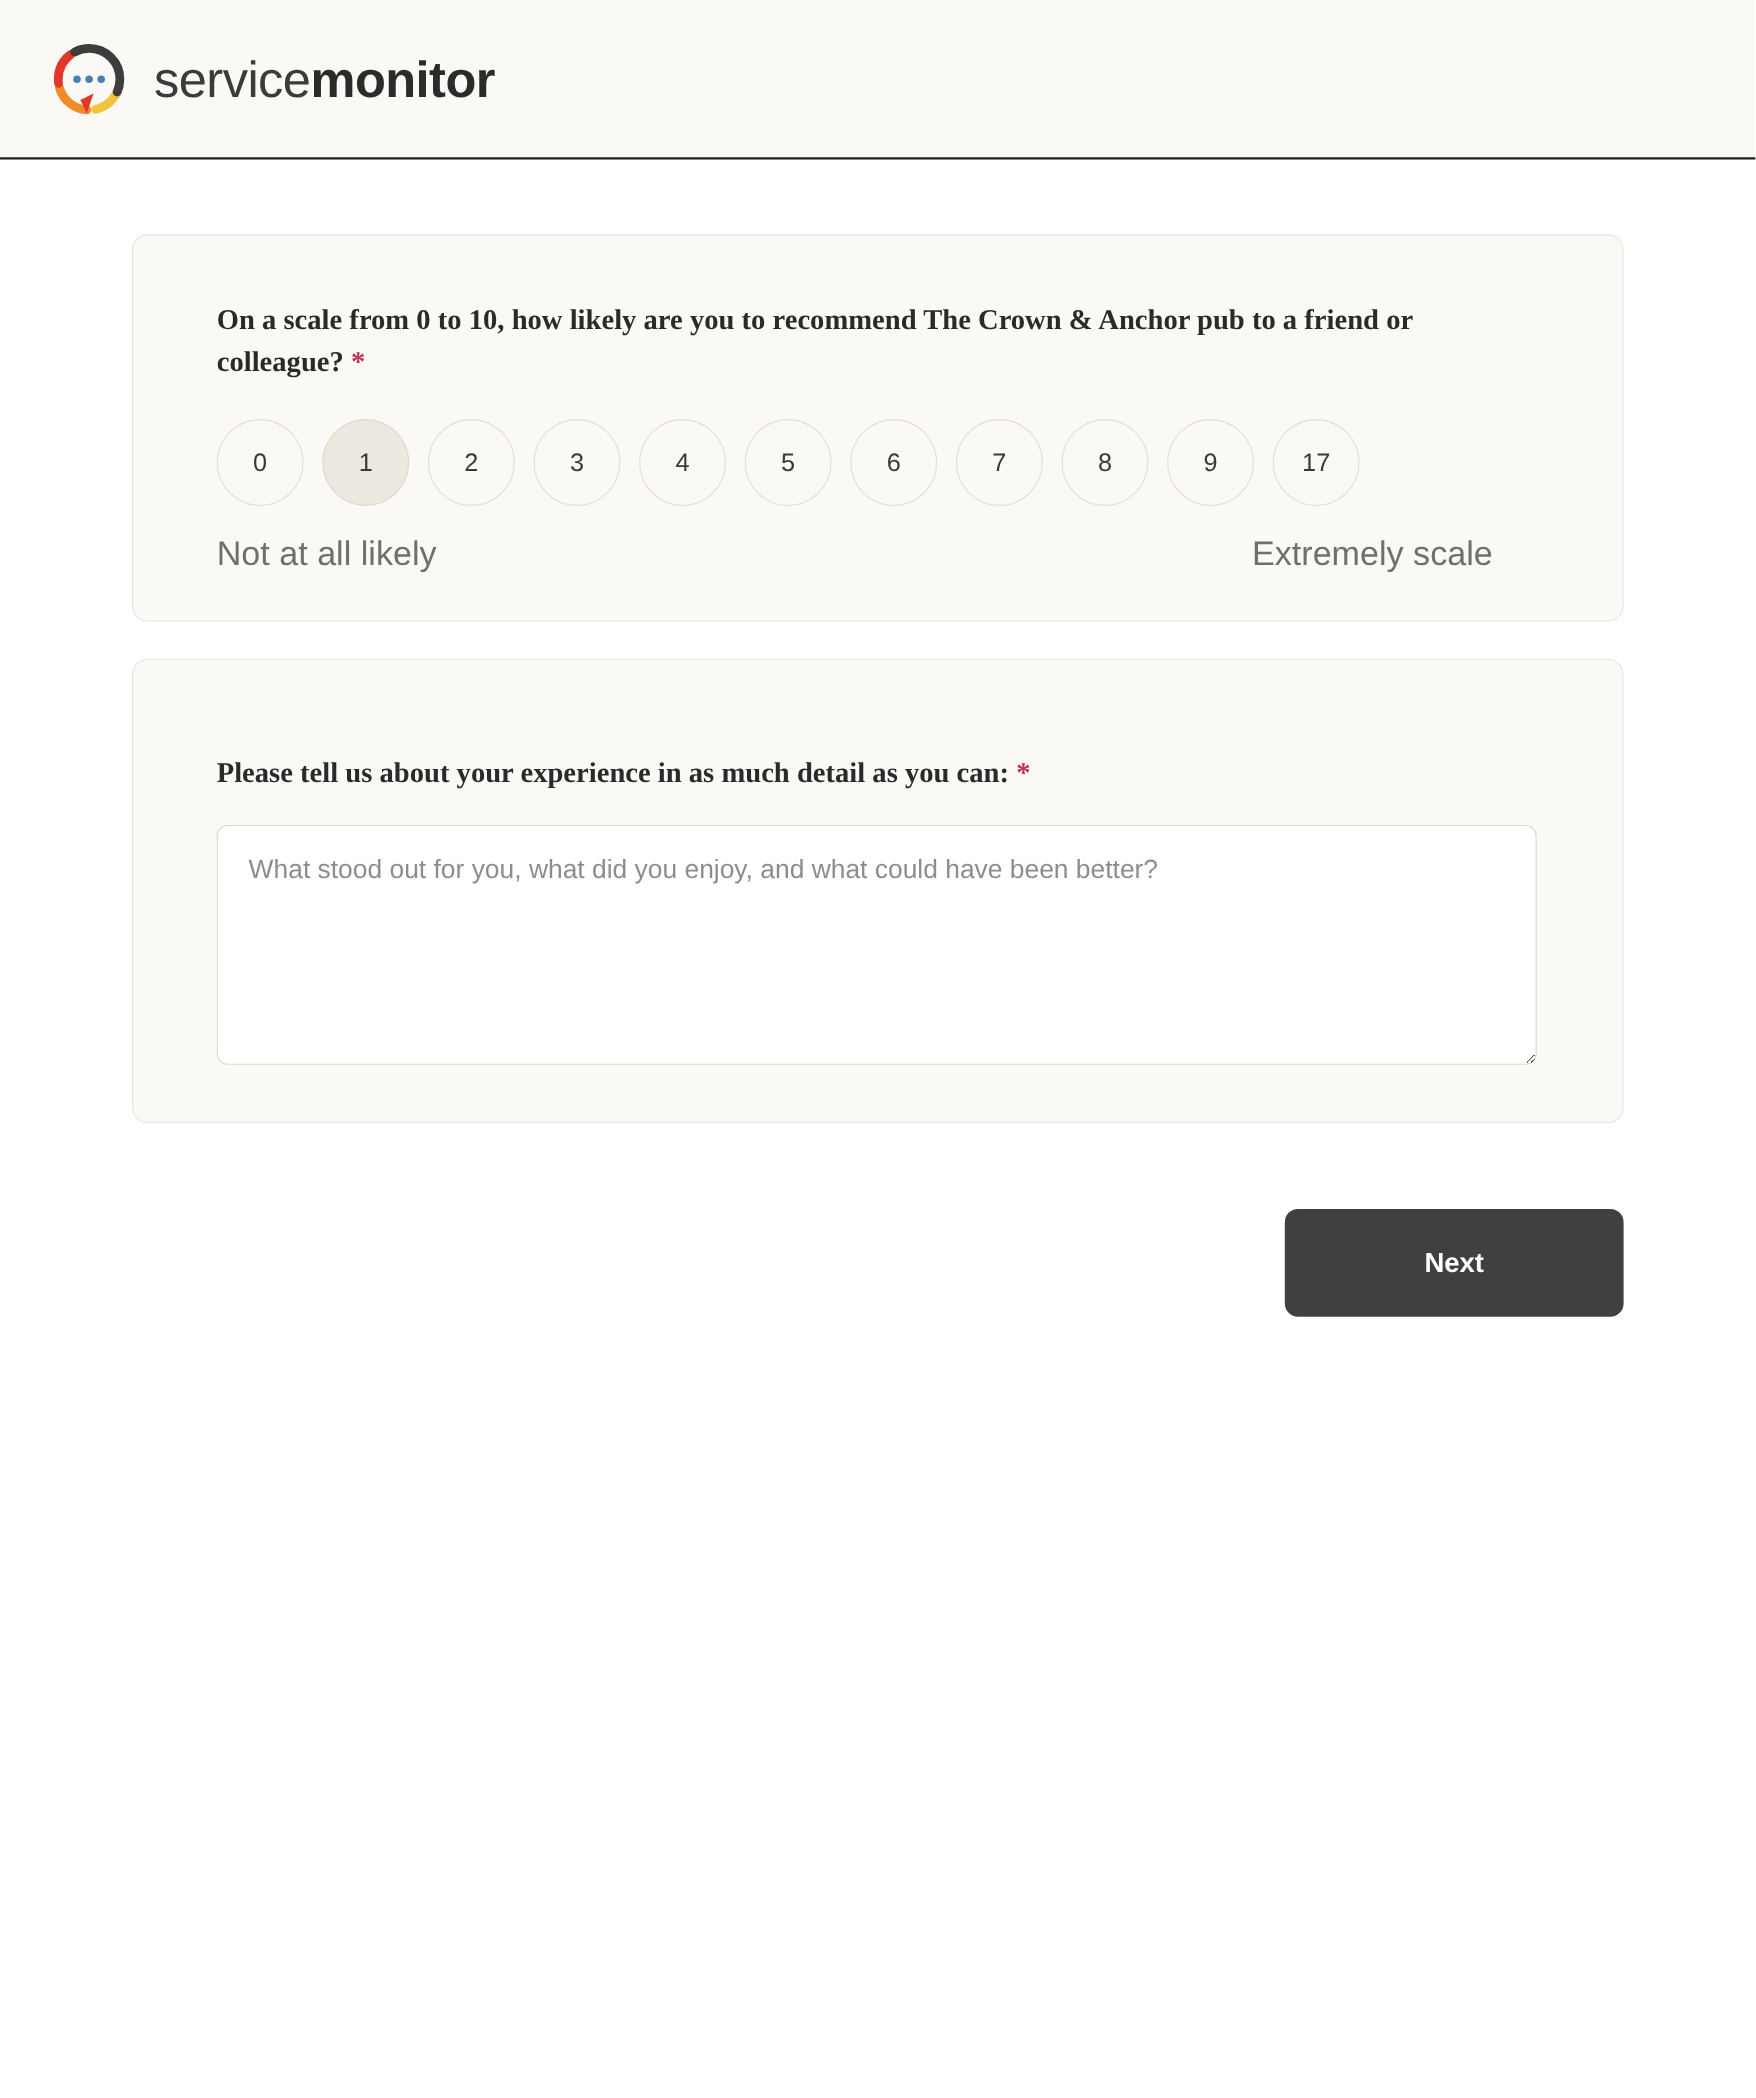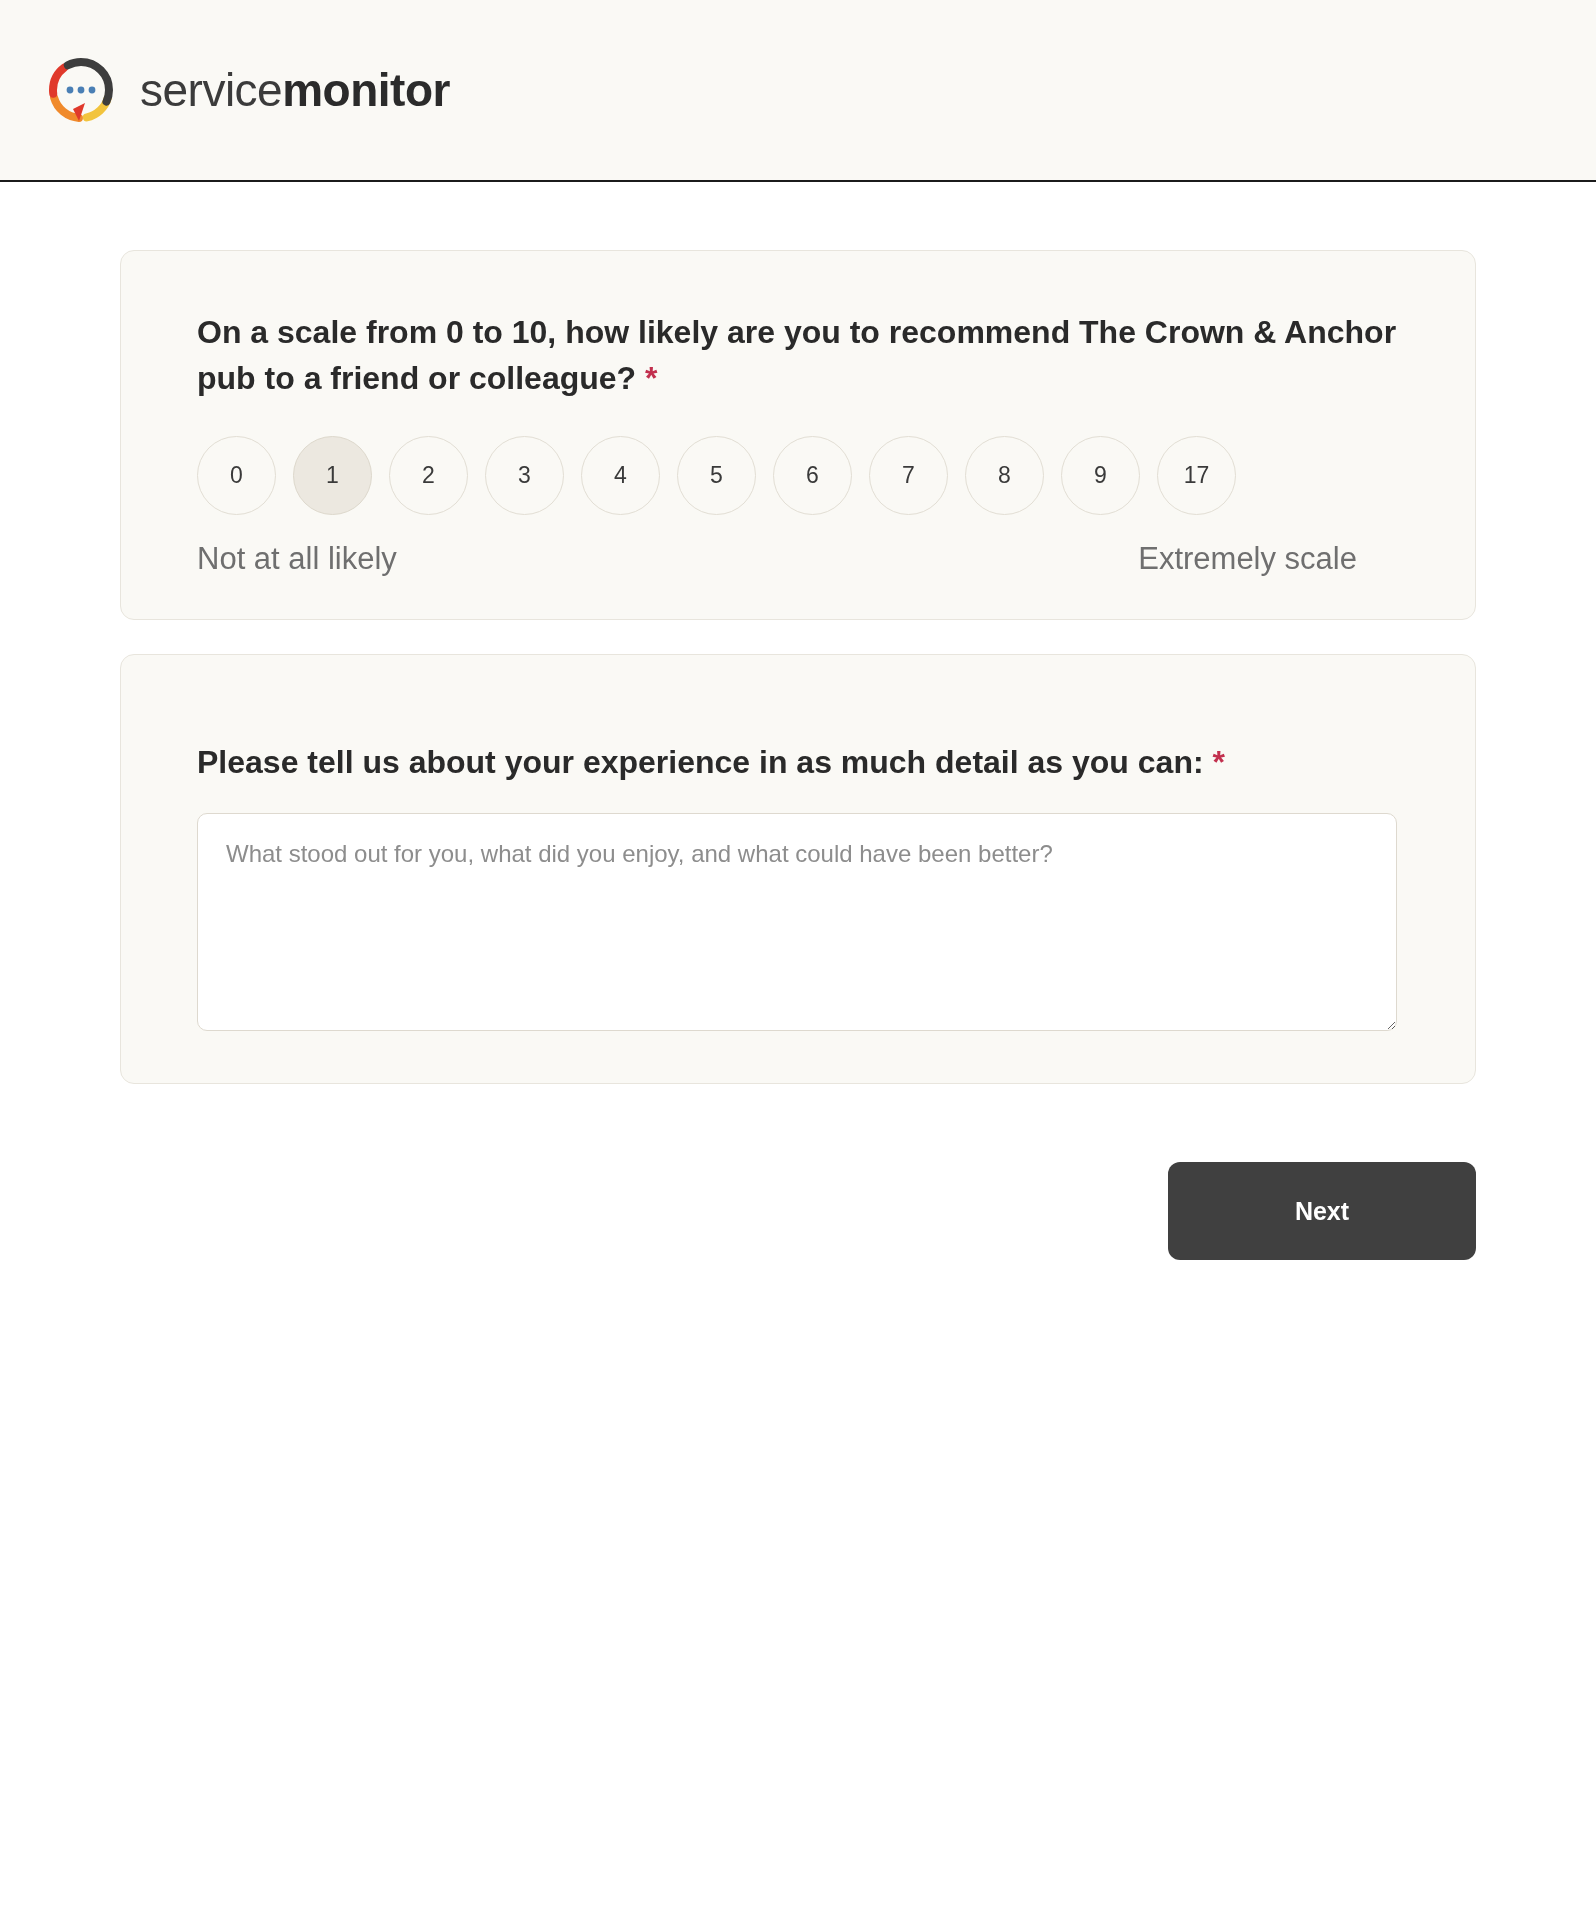--- a/index.html
+++ b/index.html
@@ -13,21 +13,21 @@
 
   .page {
     width: 1596px;
     min-height: 1907px;
     background: #ffffff;
     position: relative;
   }
 
   
   .header {
-    height: 182px;
+    height: 145px;
     background: #faf9f5;
     border-bottom: 2px solid #1b1b1b;
     display: flex;
     align-items: center;
     padding-left: 44px;
   }
   .brand {
     display: flex;
     align-items: center;
     gap: 22px;
@@ -55,26 +55,27 @@
 
   .card {
     background: #faf9f5;
     border: 1px solid #e8e5dd;
     border-radius: 14px;
     padding: 58px 76px 42px 76px;
     margin-bottom: 34px;
   }
 
   .q-label {
-    font-size: 32px;
+    font-size: 26px;
     font-weight: 700;
     color: #2a2a2a;
     line-height: 1.45;
     margin: 0 0 34px 0;
     max-width: 1210px;
+    font-family: Liberation Serif, serif;
   }
   .req { color: #c2304e; font-weight: 700; }
 
   
   .scale-row {
     display: flex;
     gap: 17px;
     margin-bottom: 26px;
   }
   .scale-btn {

